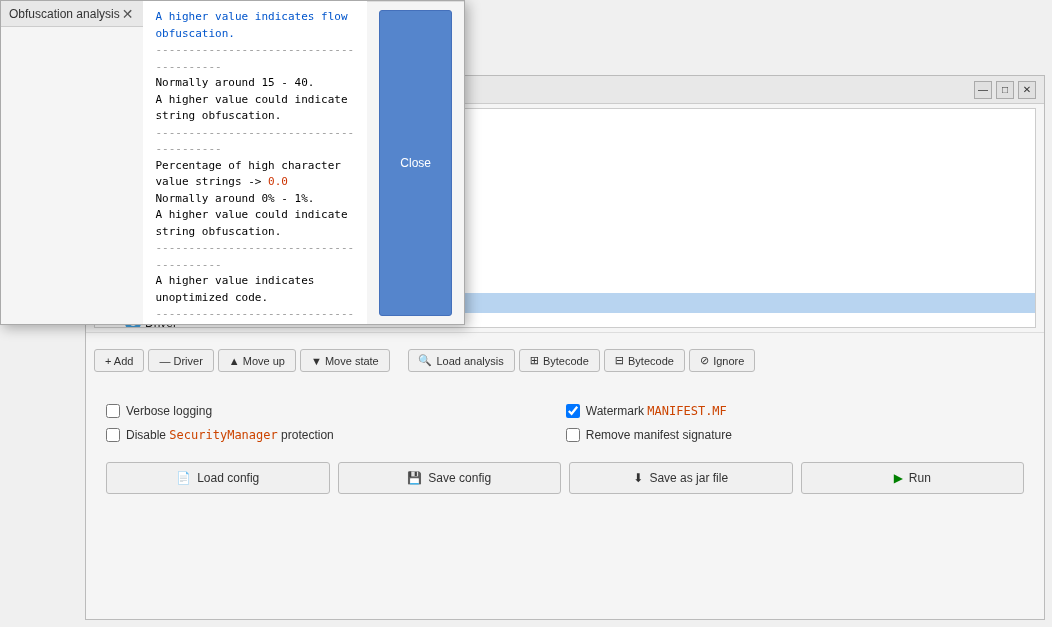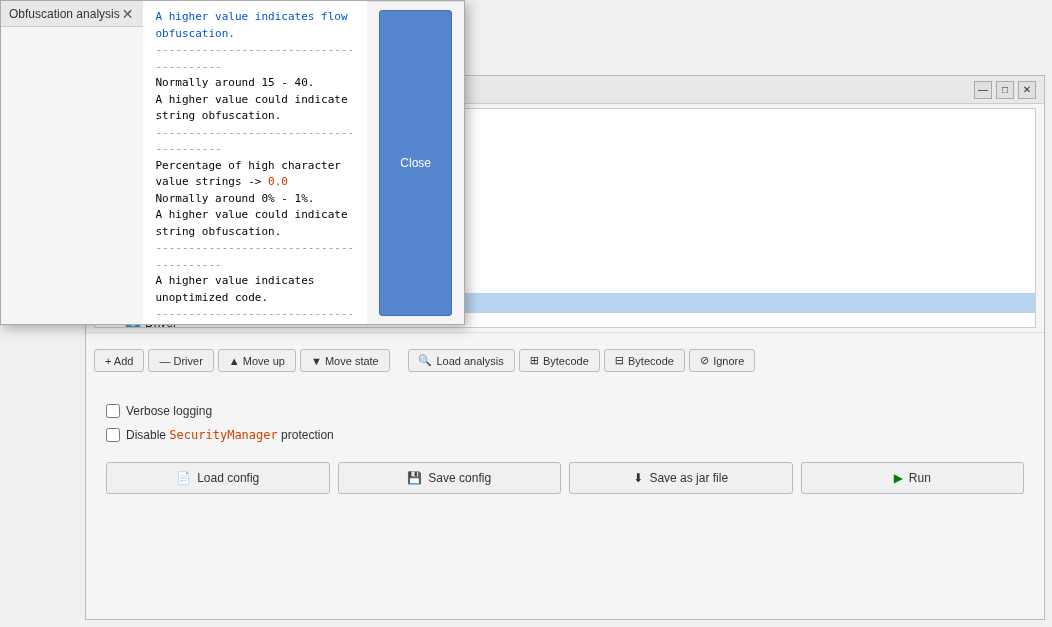--- a/index.html
+++ b/index.html
@@ -435,20 +435,32 @@
         <input type="checkbox" id="verbose" style="">
         <label for="verbose">Verbose logging</label>
       </div>
       <div class="checkbox-row">
         <input type="checkbox" id="security" style="">
         <label for="security">
           Disable <span class="highlight-text">SecurityManager</span> protection
         </label>
       </div>
     </div>
+    <div class="options-col" style="margin-left:200px;">
+      <div class="checkbox-row">
+        <input type="checkbox" id="watermark" checked="" style="">
+        <label for="watermark">
+          Watermark <span class="highlight-text">MANIFEST.MF</span>
+        </label>
+      </div>
+      <div class="checkbox-row">
+        <input type="checkbox" id="manifest" style="">
+        <label for="manifest">Remove manifest signature</label>
+      </div>
+    </div>
   </div>
 
   <div class="action-buttons">
     <button class="action-btn">
       <span>📄</span>
       <span>Load config</span>
     </button>
     <button class="action-btn">
       <span>💾</span>
       <span>Save config</span>

